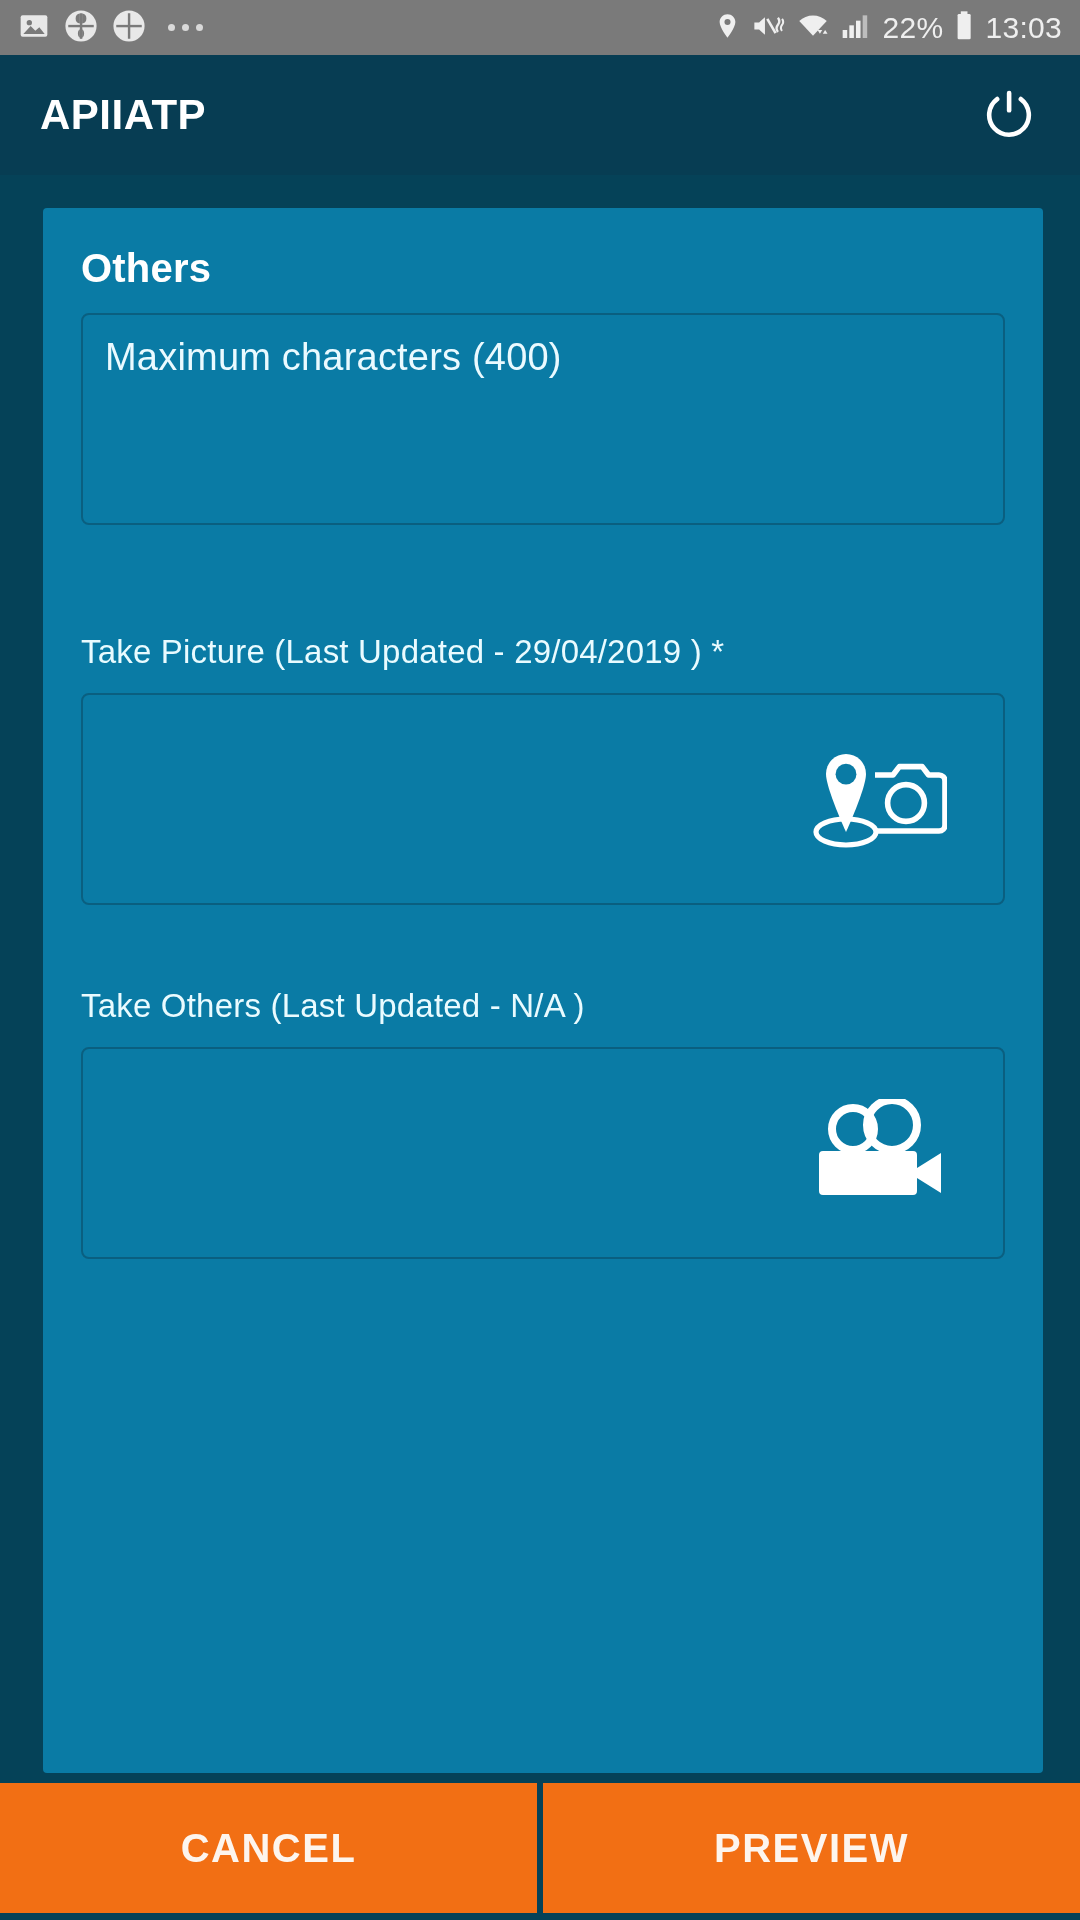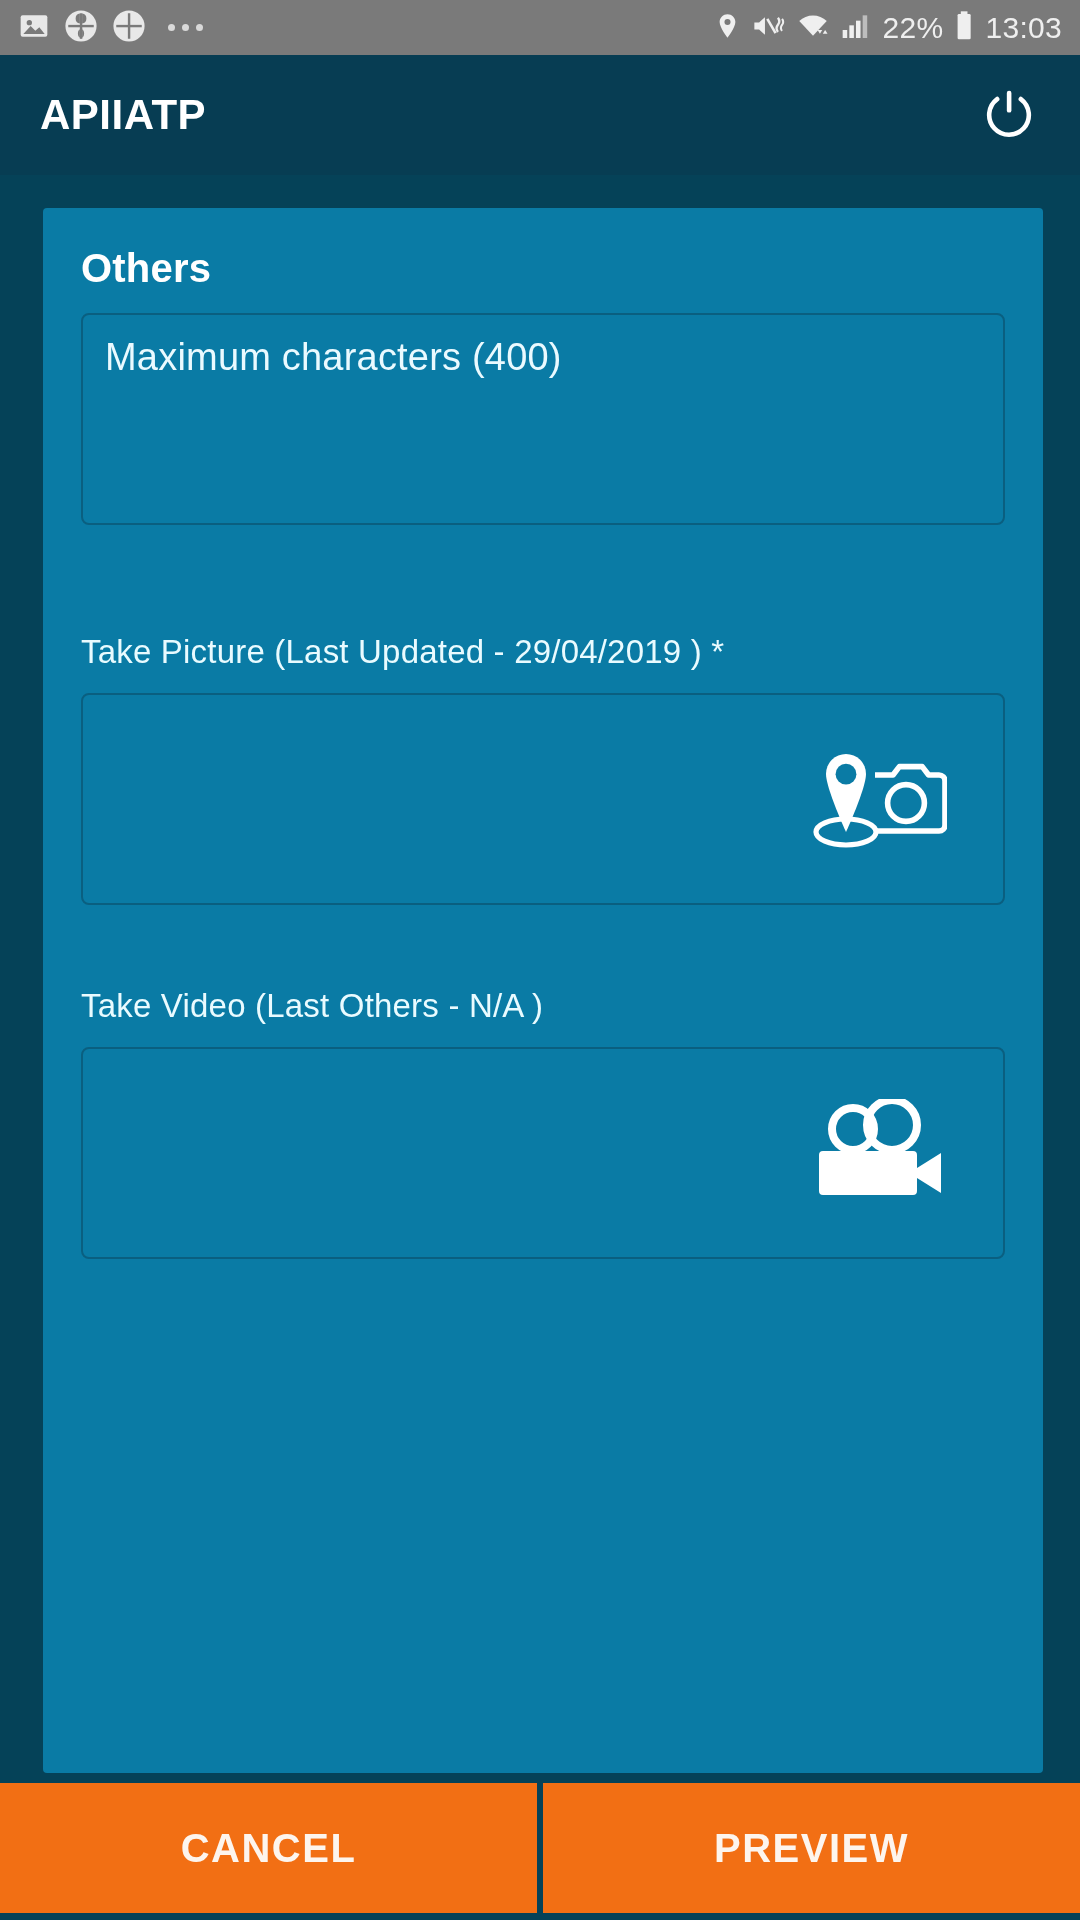--- a/index.html
+++ b/index.html
@@ -215,21 +215,21 @@
 
           <path d="M19.5 6.5a10 10 0 0 0-10 10c0 7.2 10 29 10 29s10-21.8 10-29a10 10 0 0 0-10-10z" fill="#ffffff"></path>
           <circle cx="19.5" cy="16.6" r="5.2" fill="#0a7ba5"></circle>
 
           <path d="M34 17h9l3.2-4.2h11.4L60.8 17H66a3 3 0 0 1 3 3v22a3 3 0 0 1-3 3H34" fill="none" stroke="#ffffff" stroke-width="2.8" stroke-linejoin="round"></path>
           <circle cx="49.5" cy="31" r="9.2" fill="none" stroke="#ffffff" stroke-width="2.8"></circle>
         </svg>
       </span>
     </div>
 
-    <div class="field-label video-label">Take Video (Last Others - N/A )</div>
+    <div class="field-label video-label">Take Others (Last Updated - N/A )</div>
     <div class="media-box">
       <span>
         <svg width="136" height="104" viewBox="0 0 68 52">
           <circle cx="21" cy="15" r="10.5" fill="none" stroke="#ffffff" stroke-width="4"></circle>
           <circle cx="40.5" cy="13" r="12.5" fill="none" stroke="#ffffff" stroke-width="4"></circle>
           <path d="M6 26h45a2 2 0 0 1 2 2v6.5l12-7.5v20l-12-7.5V46a2 2 0 0 1-2 2H6a2 2 0 0 1-2-2V28a2 2 0 0 1 2-2z" fill="#ffffff"></path>
         </svg>
       </span>
     </div>
 

